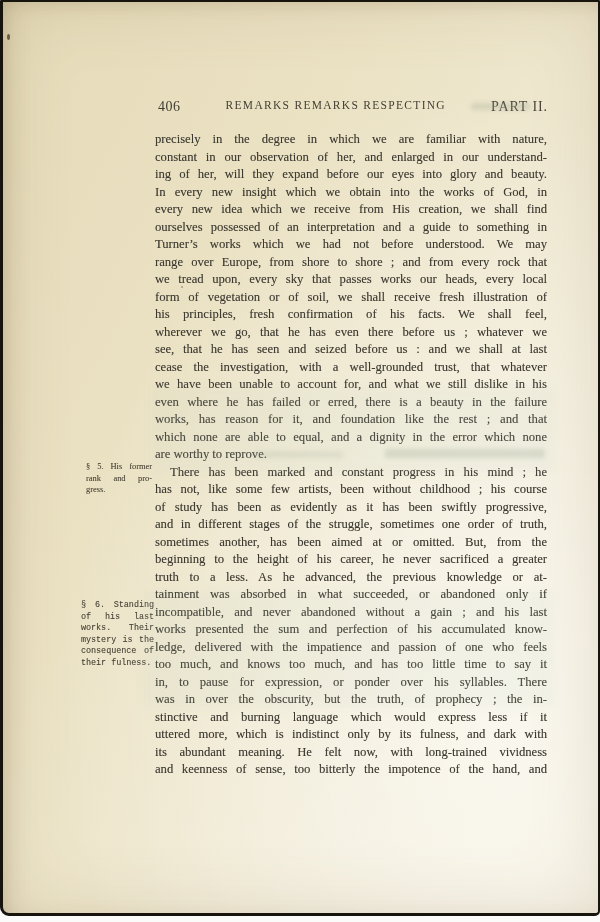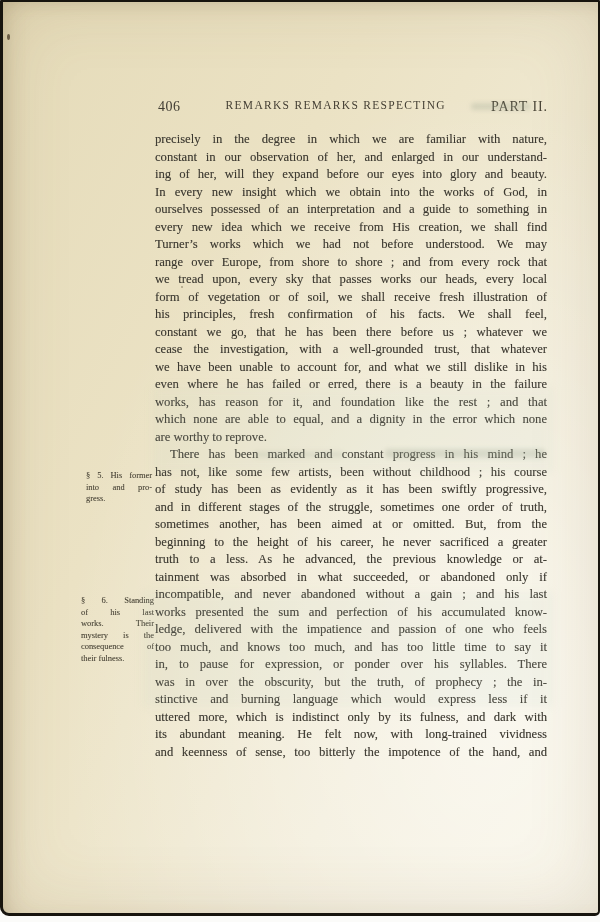--- a/index.html
+++ b/index.html
@@ -72,21 +72,20 @@
     white-space: normal;
   }
   .line.last { text-align-last: left; }
   .line.indent { text-indent: 15px; }
   .margin-note {
     position: absolute;
     font-size: 8.4px;
     line-height: 11.6px;
     color: #464134;
     text-shadow: 0.2px 0.2px 0 rgba(70,65,52,0.3);
-    margin-top: 9px;
   }
   .note-line { text-align: justify; text-align-last: justify; }
   .note-line.last { text-align-last: left; }
   
   .ghost {
     position: absolute;
     background: rgba(150,160,140,0.28);
     filter: blur(2px);
     border-radius: 3px;
   }
@@ -110,28 +109,29 @@
     <span class="page-number">406</span>
     <span class="running-title">REMARKS REMARKS RESPECTING</span>
     <span class="part-label">PART II.</span>
   </div>
 
   <div class="body-text">
       <div class="line">precisely in the degree in which we are familiar with nature,</div>
       <div class="line">constant in our observation of her, and enlarged in our understand-</div>
       <div class="line">ing of her, will they expand before our eyes into glory and beauty.</div>
       <div class="line">In every new insight which we obtain into the works of God, in</div>
+      <div class="line">every new idea which we receive from His creation, we shall find</div>
       <div class="line">ourselves possessed of an interpretation and a guide to something in</div>
-      <div class="line">every new idea which we receive from His creation, we shall find</div>
       <div class="line">Turner’s works which we had not before understood.  We may</div>
       <div class="line">range over Europe, from shore to shore ; and from every rock that</div>
       <div class="line">we tread upon, every sky that passes works our heads, every local</div>
       <div class="line">form of vegetation or of soil, we shall receive fresh illustration of</div>
       <div class="line">his principles, fresh confirmation of his facts.  We shall feel,</div>
-      <div class="line">constant we go, that he has been there before us ; whatever we</div>
+      <div class="line">wherever we go, that he has even there before us ; whatever we</div>
+      <div class="line">see, that he has seen and seized before us : and we shall at last</div>
       <div class="line">cease the investigation, with a well-grounded trust, that whatever</div>
       <div class="line">we have been unable to account for, and what we still dislike in his</div>
       <div class="line">even where he has failed or erred, there is a beauty in the failure</div>
       <div class="line">works, has reason for it, and foundation like the rest ; and that</div>
       <div class="line">which none are able to equal, and a dignity in the error which none</div>
       <div class="line last">are worthy to reprove.</div>
       <div class="line indent">There has been marked and constant progress in his mind ; he</div>
       <div class="line">has not, like some few artists, been without childhood ; his course</div>
       <div class="line">of study has been as evidently as it has been swiftly progressive,</div>
       <div class="line">and in different stages of the struggle, sometimes one order of truth,</div>
@@ -147,24 +147,24 @@
       <div class="line">was in over the obscurity, but the truth, of prophecy ; the in-</div>
       <div class="line">stinctive and burning language which would express less if it</div>
       <div class="line">uttered more, which is indistinct only by its fulness, and dark with</div>
       <div class="line">its abundant meaning.  He felt now, with long-trained vividness</div>
       <div class="line">and keenness of sense, too bitterly the impotence of the hand, and</div>
     </div>
 
   <div>
       <div class="margin-note" style="top: 459px; left: 83px; width: 66px;">
         <div class="note-line">§ 5. His former</div>
-        <div class="note-line">into and pro-</div>
+        <div class="note-line">rank and pro-</div>
         <div class="note-line last">gress.</div>
       </div>
-      <div class="margin-note" style="top: 584px; left: 78px; width: 73px;">
+      <div class="margin-note" style="top: 598px; left: 78px; width: 73px; font-family: Liberation Mono, monospace;">
         <div class="note-line">§ 6. Standing</div>
         <div class="note-line">of his last</div>
         <div class="note-line">works.  Their</div>
         <div class="note-line">mystery is the</div>
         <div class="note-line">consequence of</div>
         <div class="note-line last">their fulness.</div>
       </div>
     </div>
 
   <div class="ghost" style="left:468px; top:101px; width:60px; height:7px;"></div>

